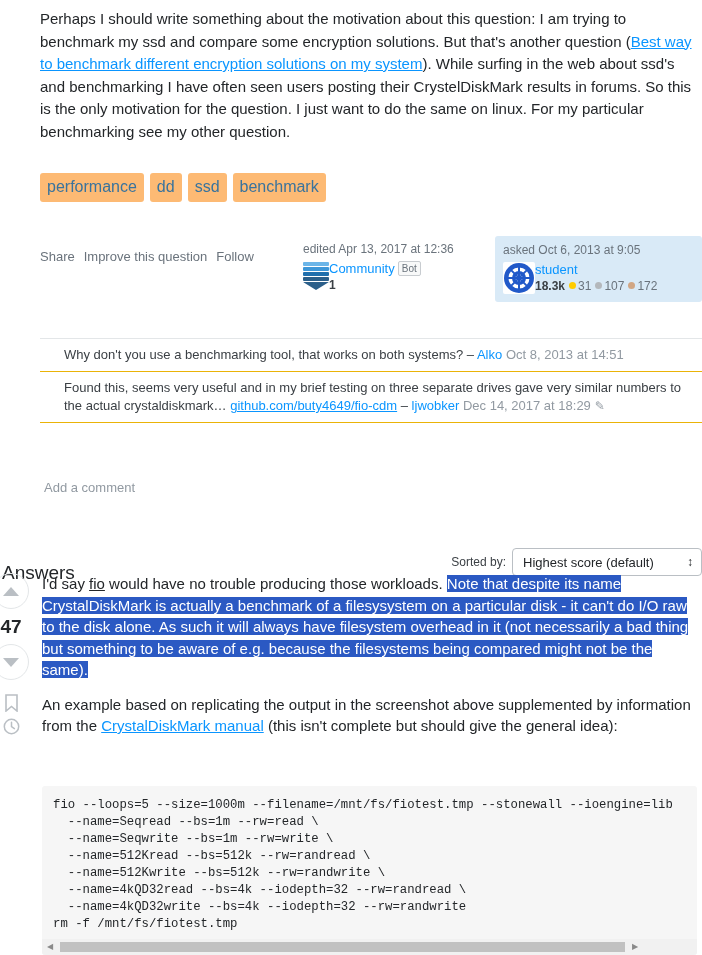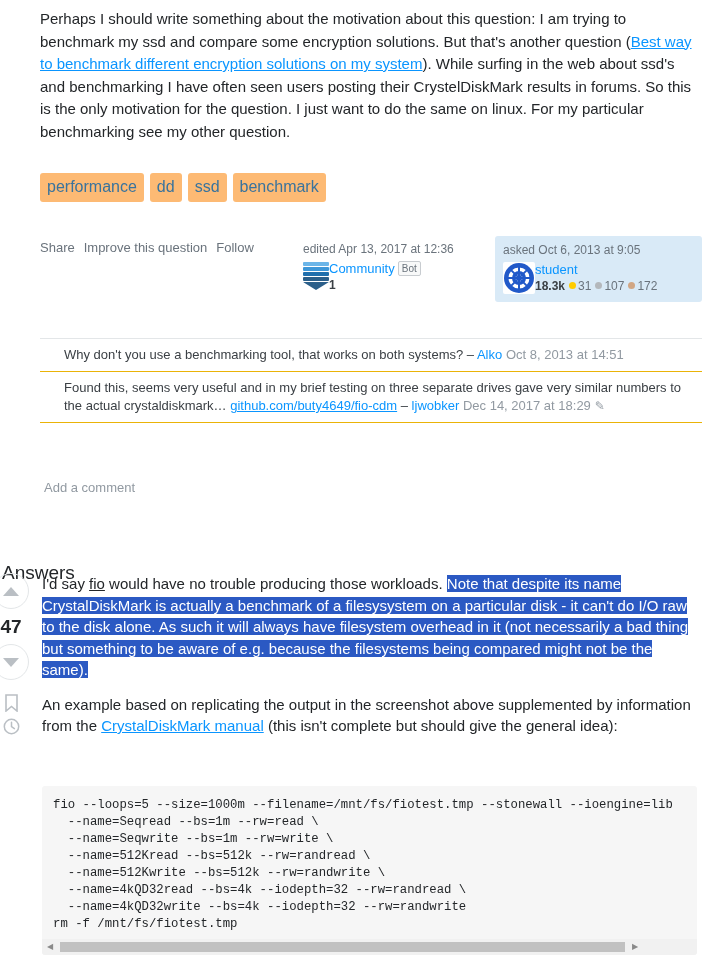--- a/index.html
+++ b/index.html
@@ -40,21 +40,21 @@
     font-size: 16px;
     line-height: 1;
     padding: 6px 7px 7px 7px;
     border-radius: 3px;
     white-space: nowrap;
   }
 
   
   .qactions {
     position: absolute;
-    left: 40px; top: 240px;
+    left: 40px; top: 249px;
     display: flex; gap: 9px;
     font-size: 13px;
     color: #6a737c;
   }
   .qactions span { cursor: pointer; }
 
   
   .sig-edited {
     position: absolute;
     left: 303px; top: 242px;
@@ -301,20 +301,27 @@
   <div class="comment"><span>Why don't you use a benchmarking tool, that works on both systems?</span> <span>–</span> <a href="#">Alko</a> <span class="cwhen">Oct 8, 2013 at 14:51</span></div>
 
   <div class="comment"><span>Found this, seems very useful and in my brief testing on three separate drives gave very similar numbers to the actual crystaldiskmark…</span> <a href="#" class="uline">github.com/buty4649/fio-cdm</a> <span>–</span> <a href="#">ljwobker</a> <span class="cwhen">Dec 14, 2017 at 18:29</span><span class="pencil">✎</span></div>
 
 </div>
 
 <div class="addcomment">Add a comment</div>
 
 <div class="ans-header">
   <h2 class="ans-title">Answers</h2>
+  <div class="sortwrap">
+    <span class="sortlabel">Sorted by:</span>
+    <div class="sortbox">
+      <span>Highest score (default)</span>
+      <span class="caret">↕</span>
+    </div>
+  </div>
 </div>
 
 <div class="vote">
   <div class="vbtn">
       <span class="tri-up"></span>
     </div>
   <div class="vcount">47</div>
   <div class="vbtn">
       <span class="tri-down"></span>
     </div>

